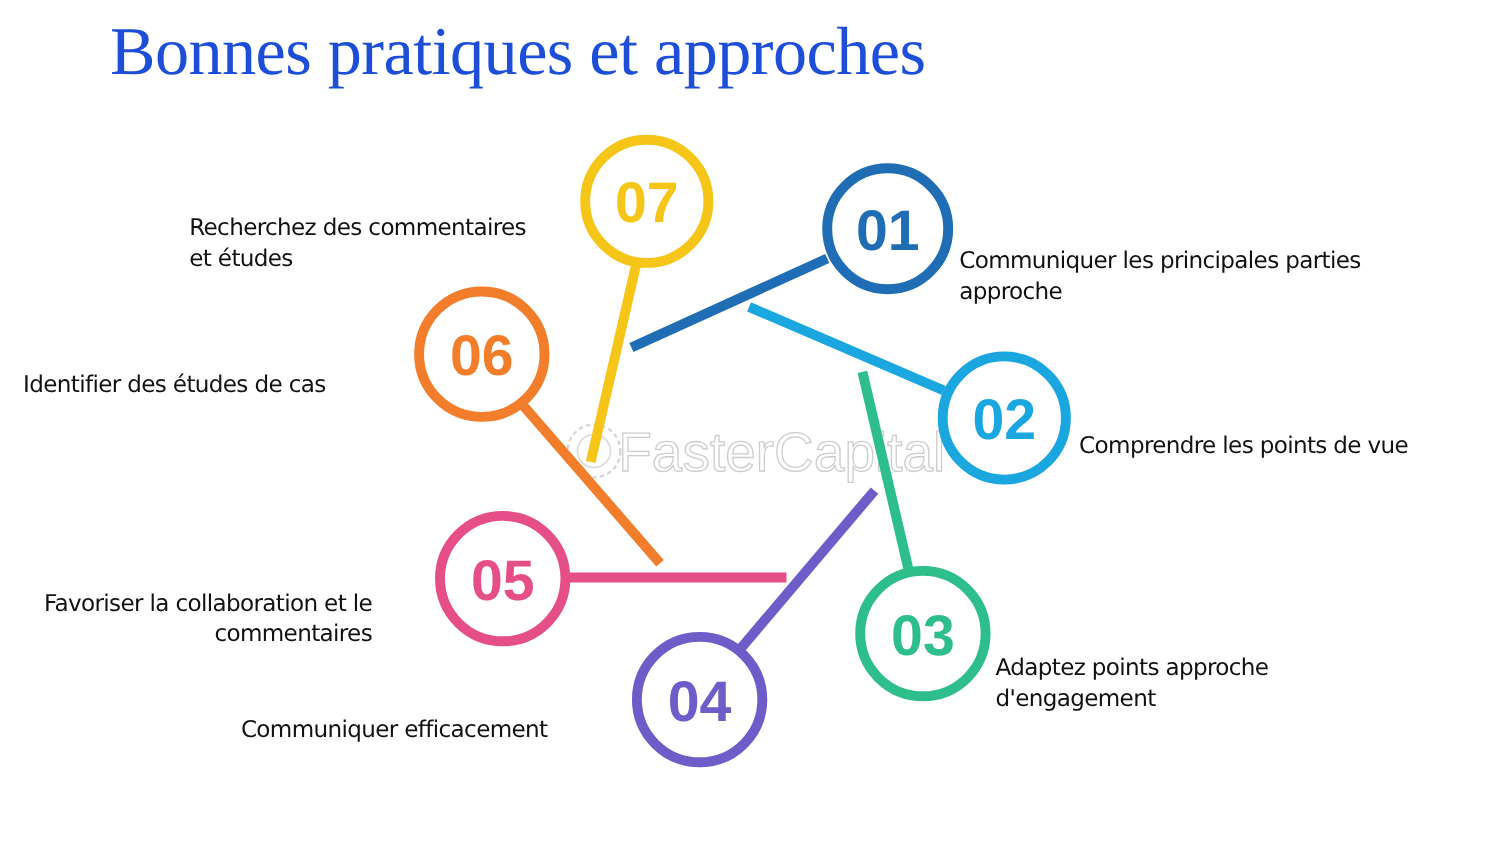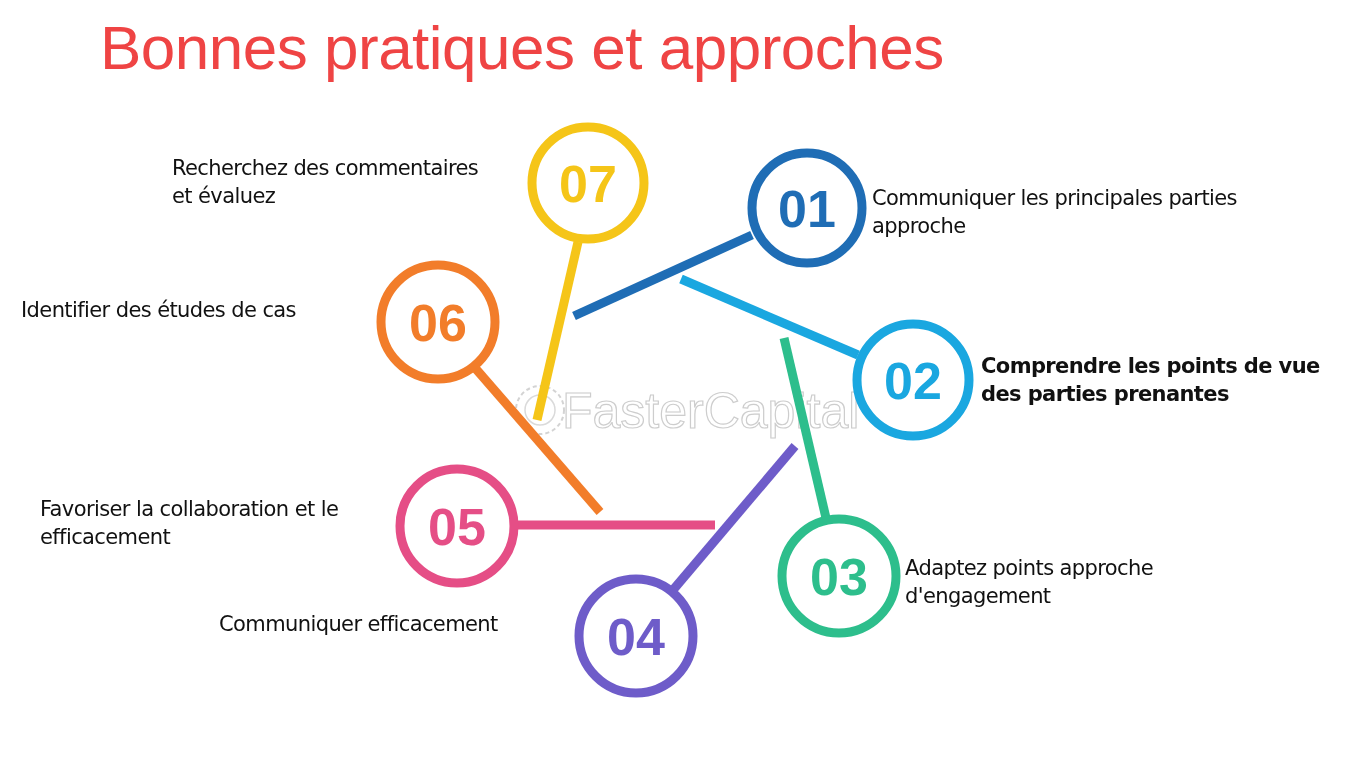--- a/index.html
+++ b/index.html
@@ -1,19 +1,19 @@
 <!DOCTYPE html>
 <html><head>
 <meta charset="utf-8">
 <style>
   html, body { margin:0; padding:0; background:#ffffff; }
   body { width:1350px; height:769px; position:relative; overflow:hidden; font-family:"Liberation Sans", sans-serif; }
-  .title { position:absolute; left:100px; top:12px; font-family:Liberation Sans, sans-serif; font-size:62px; color:#ef4444; letter-spacing:-0.5px; white-space:nowrap; }
+  .title { position:absolute; left:100px; top:12px; font-family:Liberation Serif, serif; font-size:62px; color:#1d4ed8; letter-spacing:-0.5px; white-space:nowrap; }
   svg.diagram { position:absolute; left:0; top:0; }
-  .label { position:absolute; font-family:"DejaVu Sans", sans-serif; font-size:21px; line-height:28px; color:#111; letter-spacing:-0.6px; }
+  .label { position:absolute; font-family:"DejaVu Sans", sans-serif; font-size:21px; line-height:28px; color:#111; letter-spacing:-0.6px;margin-top:39px; }
   .num { font-family:"Liberation Sans", sans-serif; font-weight:bold; font-size:52px; }
   .watermark { font-family:"Liberation Sans", sans-serif; font-size:50px; fill:none; stroke:#c8c8c8; stroke-width:1.2; }
 </style>
 </head>
 <body>
 
 <div class="title">Bonnes pratiques et approches</div>
 
 <svg class="diagram" width="1350" height="769" viewBox="0 0 1350 769">
 
@@ -60,34 +60,33 @@
   <g>
     <circle cx="438" cy="322" r="57" fill="#fff" stroke="#F27D2A" stroke-width="9"></circle>
     <text class="num" x="438" y="341" text-anchor="middle" fill="#F27D2A">06</text>
   </g>
 </svg>
 
 <div class="label" style="left:872px; top:184px;">
   <div>Communiquer les principales parties</div>
   <div>approche</div>
 </div>
-<div class="label" style="left:981px; top:352px;font-weight:bold;">
+<div class="label" style="left:981px; top:352px;">
   <div>Comprendre les points de vue</div>
-  <div>des parties prenantes</div>
 </div>
 <div class="label" style="left:905px; top:554px;">
   <div>Adaptez points approche</div>
   <div>d'engagement</div>
 </div>
 <div class="label" style="left:219px; top:610px;text-align:center;">
   <div>Communiquer efficacement</div>
 </div>
-<div class="label" style="left:40px; top:495px;">
+<div class="label" style="left:40px; top:495px;text-align:right;">
   <div>Favoriser la collaboration et le</div>
-  <div>efficacement</div>
+  <div>commentaires</div>
 </div>
 <div class="label" style="left:21px; top:296px;">
   <div>Identifier des études de cas</div>
 </div>
 <div class="label" style="left:172px; top:154px;">
   <div>Recherchez des commentaires</div>
-  <div>et évaluez</div>
+  <div>et études</div>
 </div>
 
 </body></html>

